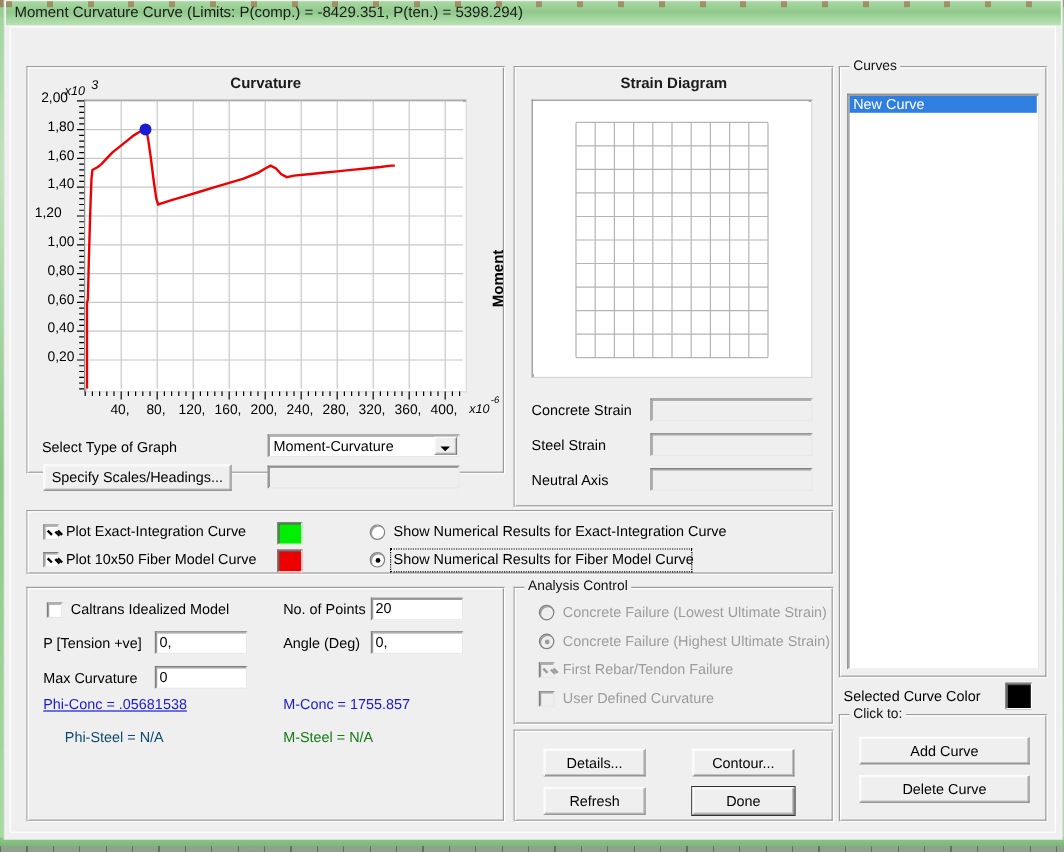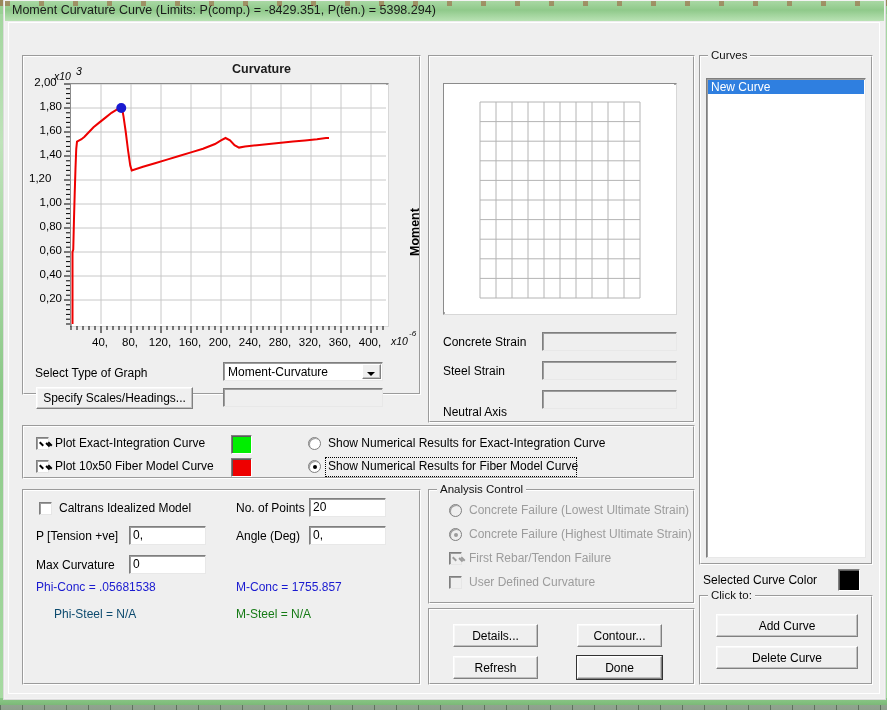--- a/index.html
+++ b/index.html
@@ -129,21 +129,21 @@
 <div id="dialog">
 
   <div class="titlebar">
     <span class="ttl">Moment Curvature Curve (Limits:  P(comp.) = -8429.351, P(ten.) = 5398.294)</span>
   </div>
 
   <div class="clientarea">
 
     <div class="groupbox" id="graphGroup">
       <div class="gb-inner"></div>
-      <div class="panel-title" style="top:6px;padding-left:40px;">Curvature</div>
+      <div class="panel-title" style="top:6px;">Curvature</div>
 
       <div class="expo" style="left:31px; top:14px;">x10</div>
       <div class="expo" style="left:53px; top:9px;">3</div>
 
       <div id="plotframe">
         <svg id="plotsvg" width="315" height="240" viewBox="0 0 315 240">
           <rect x="0" y="0" width="315" height="240" fill="#ffffff"></rect>
           <g id="gridlines" stroke="#c8c8c8" stroke-width="1">
               <line x1="30" x2="30" y1="0" y2="240"></line>
               <line x1="60" x2="60" y1="0" y2="240"></line>
@@ -324,20 +324,21 @@
         <span class="arrow"></span>
       </div>
       <div class="btn" style="left:13px; top:331px; width:155px; height:20px;">
         <span>Specify Scales/Headings...</span>
       </div>
       <div class="field disabled" style="left:200px; top:332px; width:160px; height:19px;"></div>
     </div>
 
     <div class="groupbox" id="strainGroup">
       <div class="gb-inner"></div>
+      <div class="panel-title" style="top:6px;">Strain Diagram</div>
       <div id="strainbox">
         <svg width="230" height="228" viewBox="0 0 230 228">
           <rect x="0" y="0" width="230" height="228" fill="#ffffff"></rect>
           <g id="straingrid" stroke="#b4b4b4" stroke-width="1" fill="none">
               <line x1="36" x2="36" y1="18" y2="214"></line>
               <line x1="52" x2="52" y1="18" y2="214"></line>
               <line x1="68" x2="68" y1="18" y2="214"></line>
               <line x1="84" x2="84" y1="18" y2="214"></line>
               <line x1="100" x2="100" y1="18" y2="214"></line>
               <line x1="116" x2="116" y1="18" y2="214"></line>
@@ -358,21 +359,21 @@
               <line y1="194.4" y2="194.4" x1="36" x2="196"></line>
               <line y1="214" y2="214" x1="36" x2="196"></line>
             </g>
         </svg>
       </div>
       <div id="strainfields">
           <div class="lbl" style="left: 14px; top: 279px;">Concrete Strain</div>
           <div class="field disabled" style="left: 113px; top: 276px; width: 135px; height: 19px;"></div>
           <div class="lbl" style="left: 14px; top: 308px;">Steel Strain</div>
           <div class="field disabled" style="left: 113px; top: 305px; width: 135px; height: 19px;"></div>
-          <div class="lbl" style="left: 14px; top: 349px;">Neutral Axis</div>
+          <div class="lbl" style="left: 14px; top: 337px;">Neutral Axis</div>
           <div class="field disabled" style="left: 113px; top: 334px; width: 135px; height: 19px;"></div>
         </div>
     </div>
 
     <div class="groupbox" id="plotOptGroup" style="left:13px; top:402px; width:671px; height:52px;">
       <div class="gb-inner"></div>
       <div id="plotopts">
           <div class="cb on" style="left: 13px; top: 11px;"></div>
           <div class="lbl" style="left: 32px; top: 10px;">Plot Exact-Integration Curve</div>
           <div class="swatch" style="left: 208px; top: 9px; width: 19px; height: 17px; background: rgb(0, 238, 0);"></div>
@@ -398,21 +399,21 @@
 
       <div class="lbl" style="left:13px; top:68px;">Max Curvature</div>
       <div class="field" style="left:106px; top:65px; width:77px; height:19px;">0</div>
 
       <div class="lbl" style="left:213px; top:11px;">No. of Points</div>
       <div class="field" style="left:286px; top:8px; width:77px; height:19px;">20</div>
 
       <div class="lbl" style="left:213px; top:39px;">Angle (Deg)</div>
       <div class="field" style="left:286px; top:36px; width:77px; height:19px;">0,</div>
 
-      <div class="lbl" id="res0" style="left: 13px; top: 90px; color: rgb(26, 26, 208);">Phi-Conc = .05681538</div>
+      <div class="lbl" id="res0" style="left: 13px; top: 90px; color: rgb(26, 26, 208); text-decoration: underline;">Phi-Conc = .05681538</div>
       <div class="lbl" id="res1" style="left: 213px; top: 90px; color: rgb(26, 26, 208);">M-Conc = 1755.857</div>
       <div class="lbl" id="res2" style="left: 31px; top: 117px; color: #0c4a6e;">Phi-Steel = N/A</div>
       <div class="lbl" id="res3" style="left: 213px; top: 117px; color: rgb(21, 122, 21);">M-Steel = N/A</div>
     </div>
 
     <div class="groupbox" id="analysisGroup" style="left:419px; top:466px; width:265px; height:113px;">
       <div class="gb-inner"></div>
       <div class="gb-title dim" style="left:8px; top:-7px;">Analysis Control</div>
       <div id="analysisitems">
           <div class="rb dis" style="left: 20px; top: 14px;"></div>

